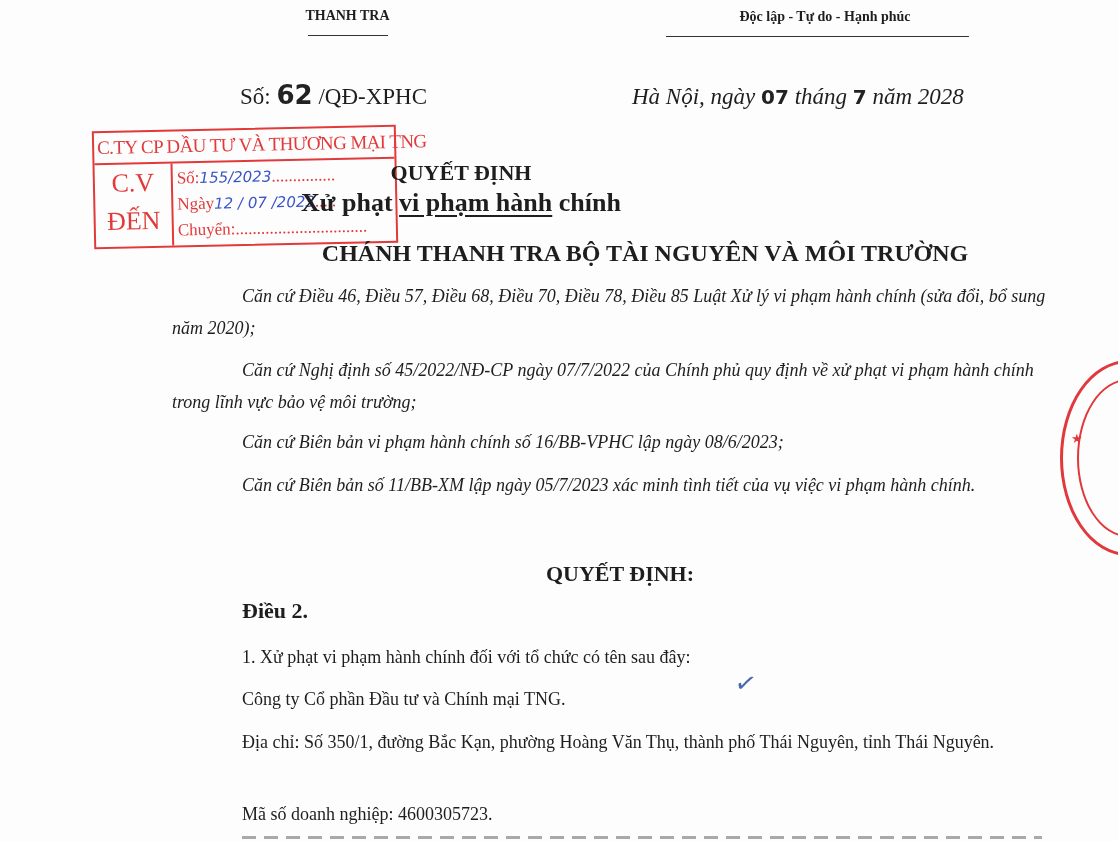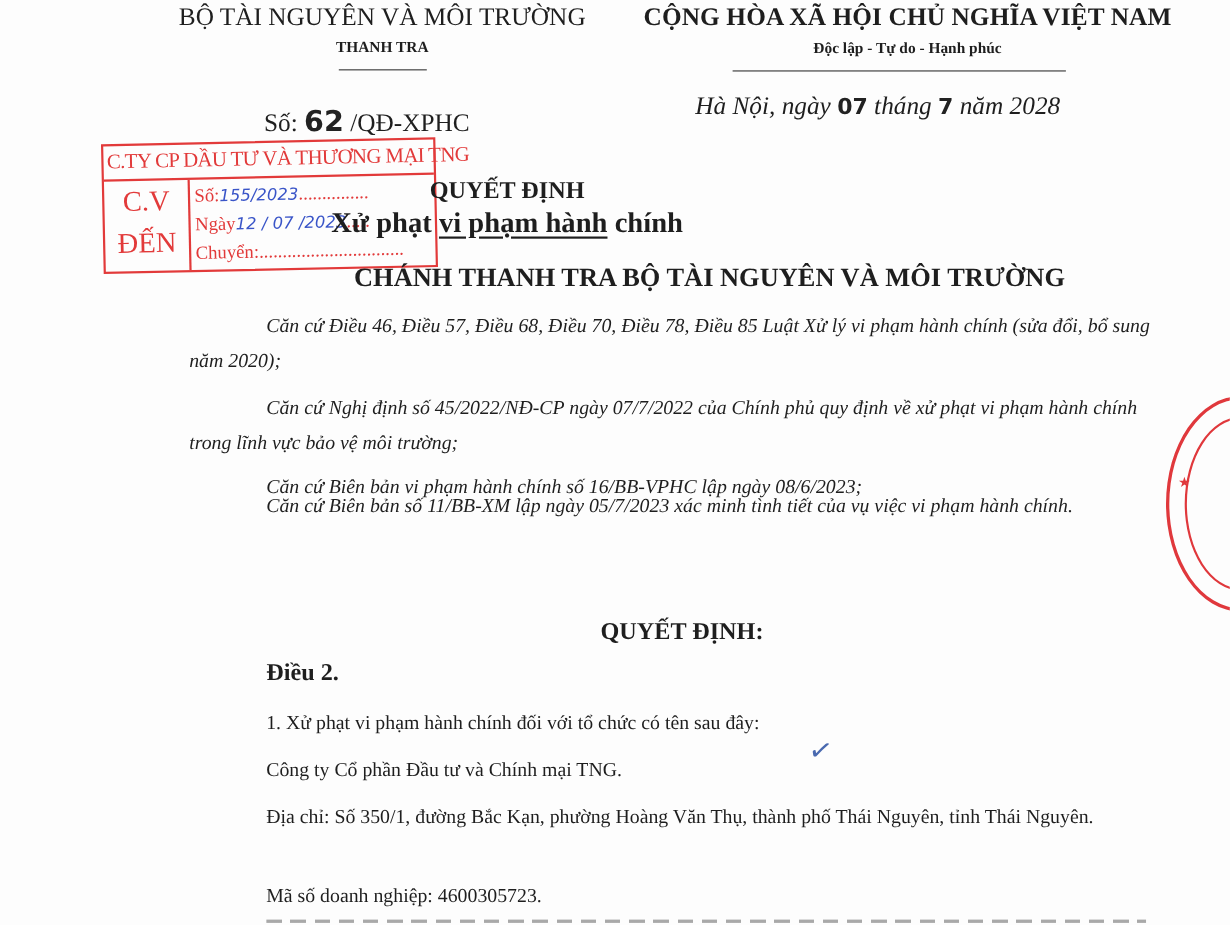--- a/index.html
+++ b/index.html
@@ -3,21 +3,21 @@
 <meta charset="utf-8">
 <style>
   html,body{margin:0;padding:0;}
   body{width:1118px;height:841px;overflow:hidden;background:#fdfdfd;position:relative;
        font-family:"Liberation Serif","DejaVu Serif",serif;color:#1e1e1e;}
   .abs{position:absolute;white-space:nowrap;}
   .hdr-left{left:150px;top:2px;width:395px;text-align:center;font-size:23px;line-height:28px;}
   .hdr-left .org{font-size:23px;}
   .hdr-left .dept{font-weight:bold;font-size:14px;}
   .hdr-left .rule{width:80px;height:1px;background:#333;margin:5px auto 0;}
-  .so-line{left:240px;top:96px;font-size:23px;}
+  .so-line{left:240px;top:80px;font-size:23px;}
   .hand{font-family:"DejaVu Sans",sans-serif;font-weight:bold;color:#222;font-size:26px;}
   .hdr-right{left:575px;top:2px;width:500px;text-align:center;}
   .hdr-right .nation{font-weight:bold;font-size:23px;line-height:28px;letter-spacing:0.1px;}
   .hdr-right .motto{font-weight:bold;font-size:14px;line-height:30px;}
   .hdr-right .rule{width:303px;height:1px;background:#333;margin:4px auto 0;position:relative;left:-8px;}
   .date-line{left:632px;top:84px;font-size:23px;font-style:italic;}
   .date-line .hand{font-style:normal;font-size:20px;}
   
   .stamp{position:absolute;left:93px;top:128px;width:300px;height:114px;border:2px solid #e23a3a;
          color:#e23a3a;transform:rotate(-1.2deg);background:rgba(255,255,255,0.2);}
@@ -44,32 +44,30 @@
   .t4{top:561px;font-weight:bold;font-size:22px;left:0;width:1240px;}
   .dieu{left:242px;top:598px;font-weight:bold;font-size:22px;}
   .cut{left:242px;top:832px;width:800px;height:9px;overflow:hidden;}
   .cut .ghost{height:3px;margin-top:4px;background:repeating-linear-gradient(90deg,#555 0 14px,transparent 14px 22px);opacity:.5;}
   .check{left:735px;top:668px;color:#4a6ab0;font-size:26px;font-family:"DejaVu Sans",sans-serif;transform:rotate(10deg);}
 </style>
 </head>
 <body>
 
 <div class="abs hdr-left">
-  <div class="org">BỘ TÀI NGUYÊN VÀ MÔI TRƯỜNG</div>
   <div class="dept">THANH TRA</div>
   <div class="rule"></div>
 </div>
 <div class="abs so-line">
   <span>Số:</span>
   <span class="hand">62</span>
   <span>/QĐ-XPHC</span>
 </div>
 
 <div class="abs hdr-right">
-  <div class="nation">CỘNG HÒA XÃ HỘI CHỦ NGHĨA VIỆT NAM</div>
   <div class="motto">Độc lập - Tự do - Hạnh phúc</div>
   <div class="rule"></div>
 </div>
 <div class="abs date-line">
   <span>Hà Nội, ngày</span>
   <span class="hand">07</span>
   <span>tháng</span>
   <span class="hand">7</span>
   <span>năm 2028</span>
 </div>
@@ -100,21 +98,21 @@
 
 <div class="abs title t1">QUYẾT ĐỊNH</div>
 <div class="abs title t2">
   <span>Xử phạt </span><span class="ul">vi phạm hành</span><span> chính</span>
 </div>
 <div class="abs title t3">CHÁNH THANH TRA BỘ TÀI NGUYÊN VÀ MÔI TRƯỜNG</div>
 
 <div class="abs para it ind" style="top:280px;">Căn cứ Điều 46, Điều 57, Điều 68, Điều 70, Điều 78, Điều 85 Luật Xử lý vi phạm hành chính (sửa đổi, bổ sung năm 2020);</div>
 <div class="abs para it ind" style="top:354px;">Căn cứ Nghị định số 45/2022/NĐ-CP ngày 07/7/2022 của Chính phủ quy định về xử phạt vi phạm hành chính trong lĩnh vực bảo vệ môi trường;</div>
 <div class="abs para it ind" style="top:426px;">Căn cứ Biên bản vi phạm hành chính số 16/BB-VPHC lập ngày 08/6/2023;</div>
-<div class="abs para it ind" style="top:443px;">Căn cứ Biên bản số 11/BB-XM lập ngày 05/7/2023 xác minh tình tiết của vụ việc vi phạm hành chính.</div>
+<div class="abs para it ind" style="top:469px;">Căn cứ Biên bản số 11/BB-XM lập ngày 05/7/2023 xác minh tình tiết của vụ việc vi phạm hành chính.</div>
 
 <div class="abs title t4">QUYẾT ĐỊNH:</div>
 <div class="abs dieu">Điều 2.</div>
 <div class="abs para ind" style="top:641px;">1. Xử phạt vi phạm hành chính đối với tổ chức có tên sau đây:</div>
 <div class="abs para ind" style="top:683px;">Công ty Cổ phần Đầu tư và Chính mại TNG.</div>
 <div class="abs check">✓</div>
 <div class="abs para ind" style="top:726px;">Địa chỉ: Số 350/1, đường Bắc Kạn, phường Hoàng Văn Thụ, thành phố Thái Nguyên, tỉnh Thái Nguyên.</div>
 <div class="abs para ind" style="top:798px;">Mã số doanh nghiệp: 4600305723.</div>
 <div class="abs cut">
     <div class="ghost"></div>

